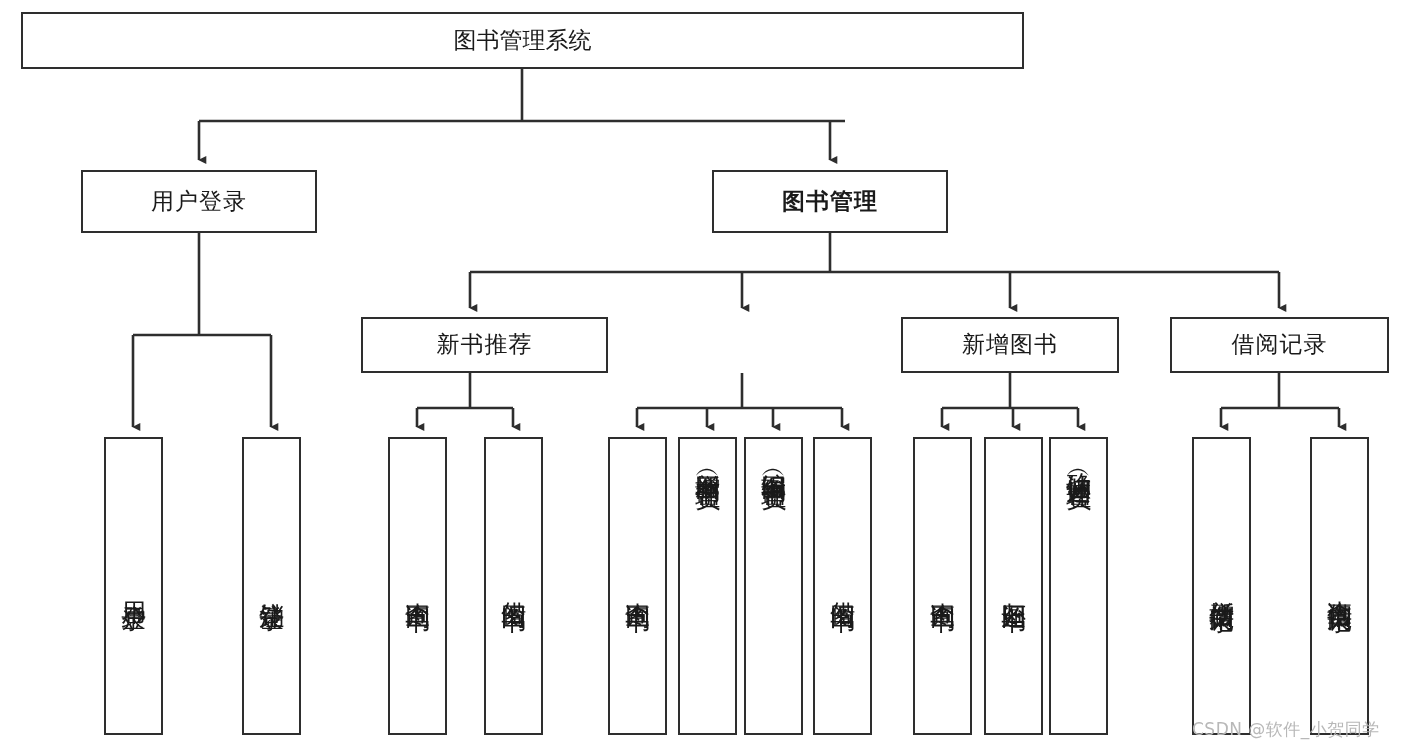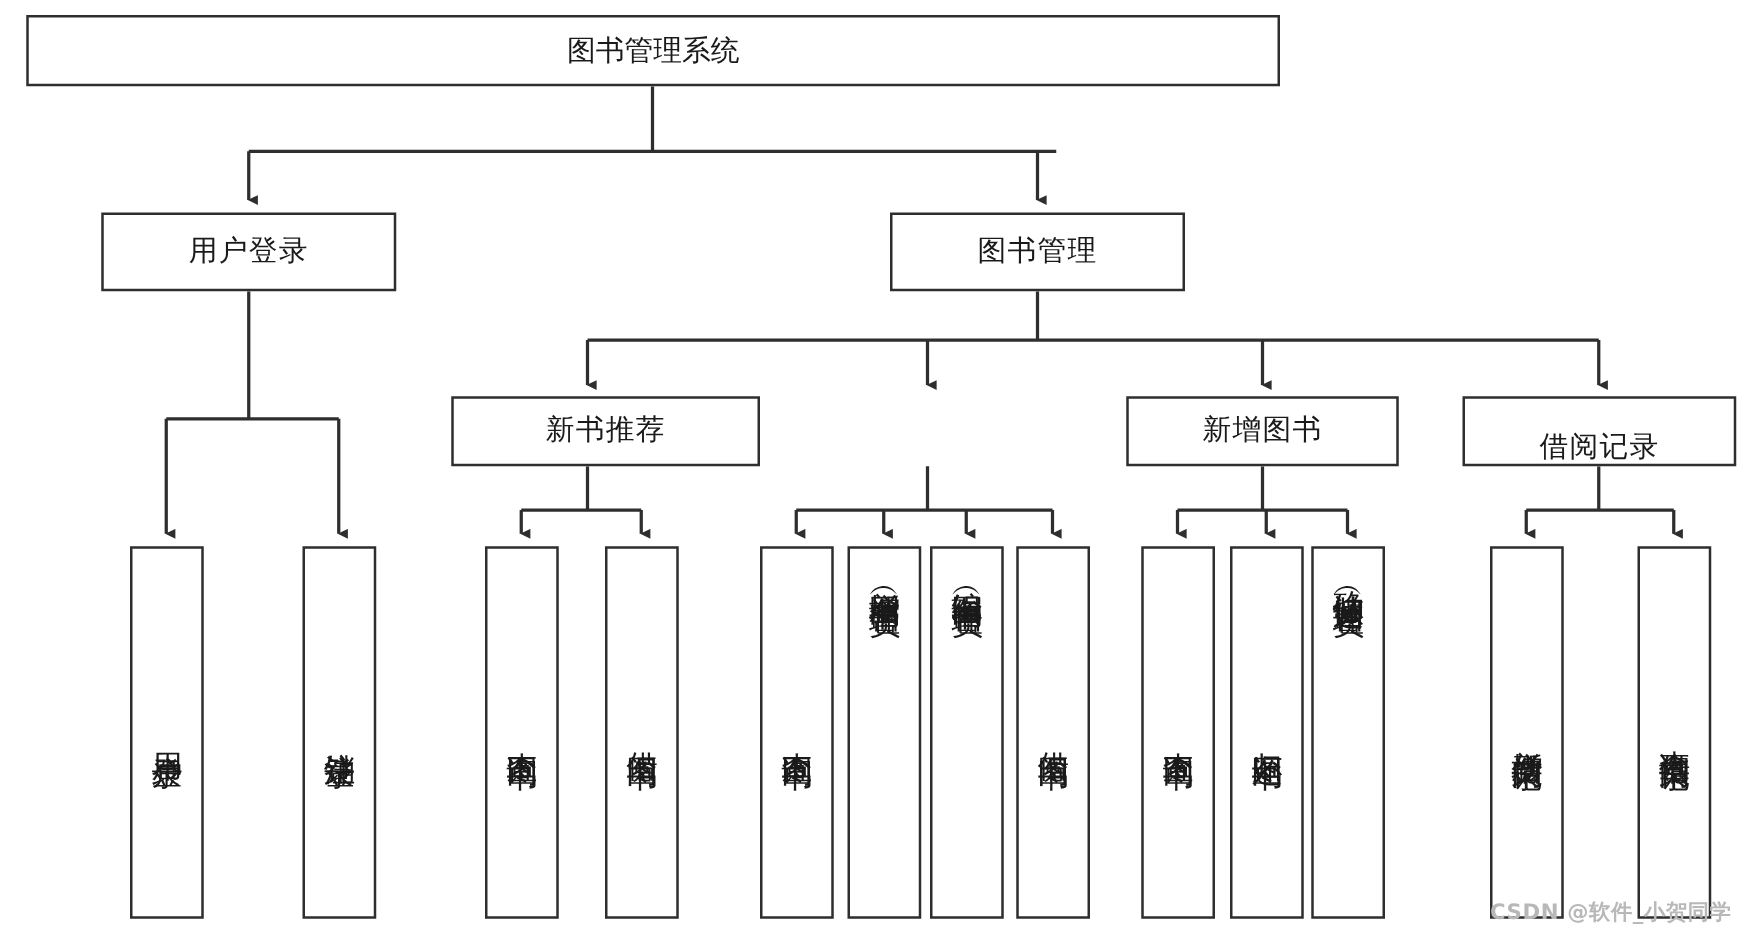--- a/index.html
+++ b/index.html
@@ -125,31 +125,31 @@
     </g>
   </svg>
 
   <div class="node node-root" style="left:21px; top:12px; width:1003px; height:57px;">
     <span>图书管理系统</span>
   </div>
 
   <div class="node node-h" style="left:81px; top:170px; width:236px; height:63px;">
     <span>用户登录</span>
   </div>
-  <div class="node node-h" style="left:712px; top:170px; width:236px; height:63px;">
+  <div class="node node-h" style="left:712px; top:170px; width:236px; height:63px;font-weight:bold;">
     <span>图书管理</span>
   </div>
 
   <div class="node node-h" style="left:361px; top:317px; width:247px; height:56px;">
     <span>新书推荐</span>
   </div>
   <div class="node node-h" style="left:901px; top:317px; width:218px; height:56px;">
     <span>新增图书</span>
   </div>
-  <div class="node node-h" style="left:1170px; top:317px; width:219px; height:56px;align-items:flex-end;">
+  <div class="node node-h" style="left:1170px; top:317px; width:219px; height:56px;">
     <span>借阅记录</span>
   </div>
 
   <div class="node node-v centered" style="left:104px; top:437px; width:59px; height:298px;">
     <span class="vlabel">用户登录</span>
   </div>
   <div class="node node-v centered" style="left:242px; top:437px; width:59px; height:298px;">
     <span class="vlabel">注销登录</span>
   </div>
   <div class="node node-v centered" style="left:388px; top:437px; width:59px; height:298px;">
@@ -179,17 +179,17 @@
   <div class="node node-v" style="left:1049px; top:437px; width:59px; height:298px;">
     <span class="vlabel">确认归还（管理员）</span>
   </div>
   <div class="node node-v centered" style="left:1192px; top:437px; width:59px; height:298px;">
     <span class="vlabel">新增借阅记录</span>
   </div>
   <div class="node node-v centered" style="left:1310px; top:437px; width:59px; height:298px;">
     <span class="vlabel">查询借阅记录</span>
   </div>
 
-  <div class="watermark" style="left:1192px; top:718px;font-weight:bold;">
+  <div class="watermark" style="left:1192px; top:718px;">
     <span>CSDN @软件_小贺同学</span>
   </div>
 
 </div>
 
 </body></html>

